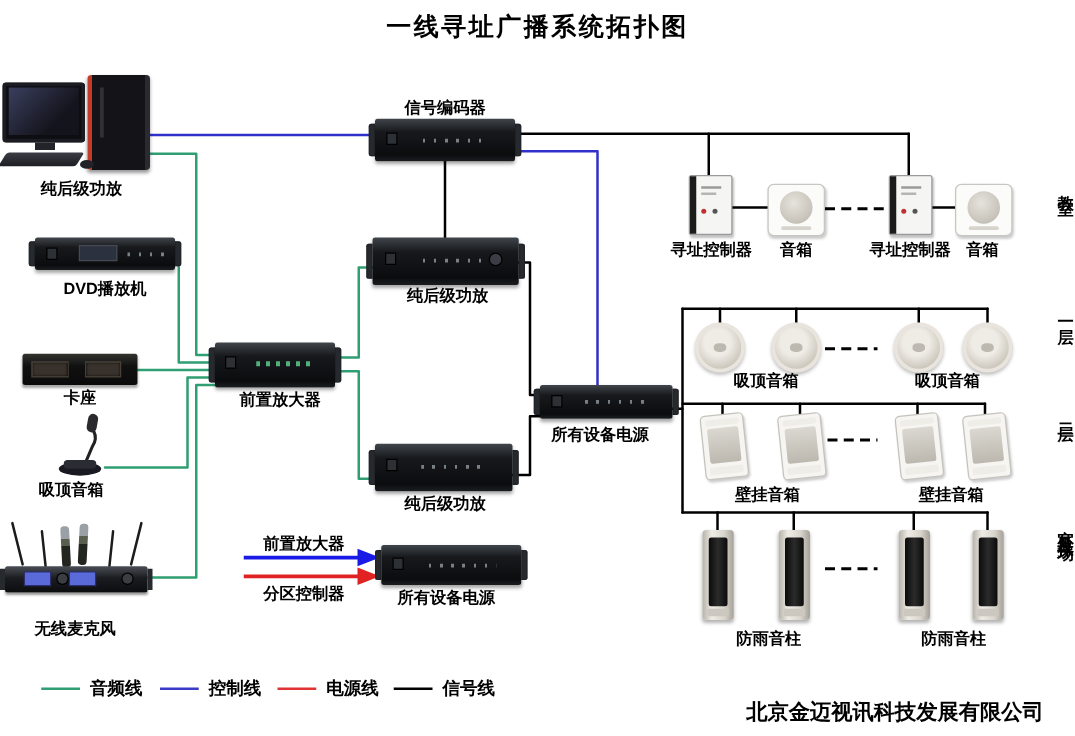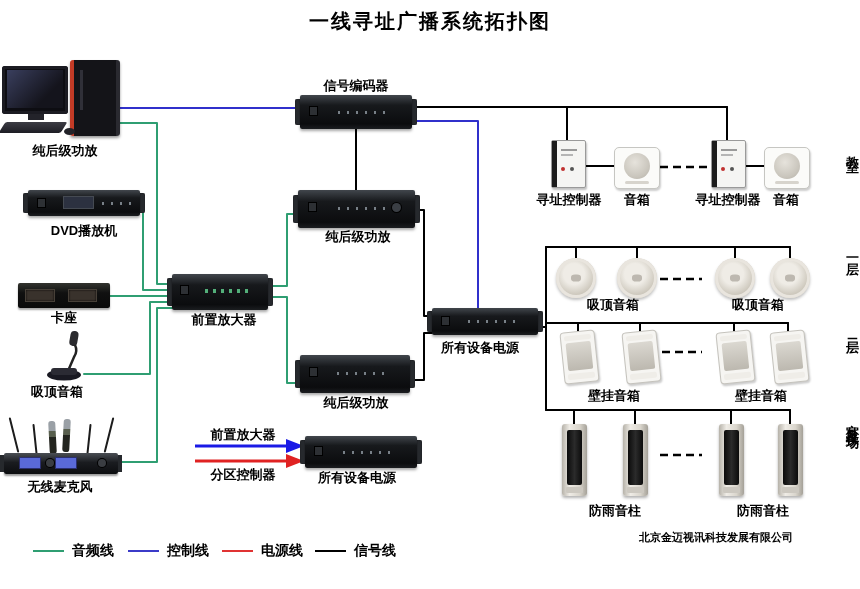--- a/index.html
+++ b/index.html
@@ -237,21 +237,21 @@
     <i class="ant a4"></i>
     <i class="hmic m1"></i>
     <i class="hmic m2"></i>
     <div class="wrecv">
       <i class="scr s1"></i>
       <i class="scr s2"></i>
       <i class="kn k1"></i>
       <i class="kn k2"></i>
     </div>
   </div>
-  <div class="lbl" style="left:60px;top:478px">无线麦克风</div>
+  <div class="lbl" style="left:60px;top:494px">无线麦克风</div>
 
   <div class="lbl" style="left:356px;top:77px">信号编码器</div>
   <div class="rack" style="left:300px;top:95px;width:112px;height:34px">
     <i class="pwr"></i>
     <i class="leds"></i>
   </div>
 
   <div class="rack" style="left:298px;top:190px;width:117px;height:38px">
     <i class="pwr"></i>
     <i class="leds"></i>
@@ -376,15 +376,15 @@
   </div>
   <div class="lg" style="left:222px">
     <i class="lg-line power"></i>
     <span class="lg-text">电源线</span>
   </div>
   <div class="lg" style="left:315px">
     <i class="lg-line signal"></i>
     <span class="lg-text">信号线</span>
   </div>
 
-  <div class="lbl" style="left:716px;top:530px;font-size:11px">北京金迈视讯科技发展有限公司</div>
+  <div class="lbl" style="left:716px;top:558px;font-size:17px">北京金迈视讯科技发展有限公司</div>
 
 </div>
 
 </body></html>

